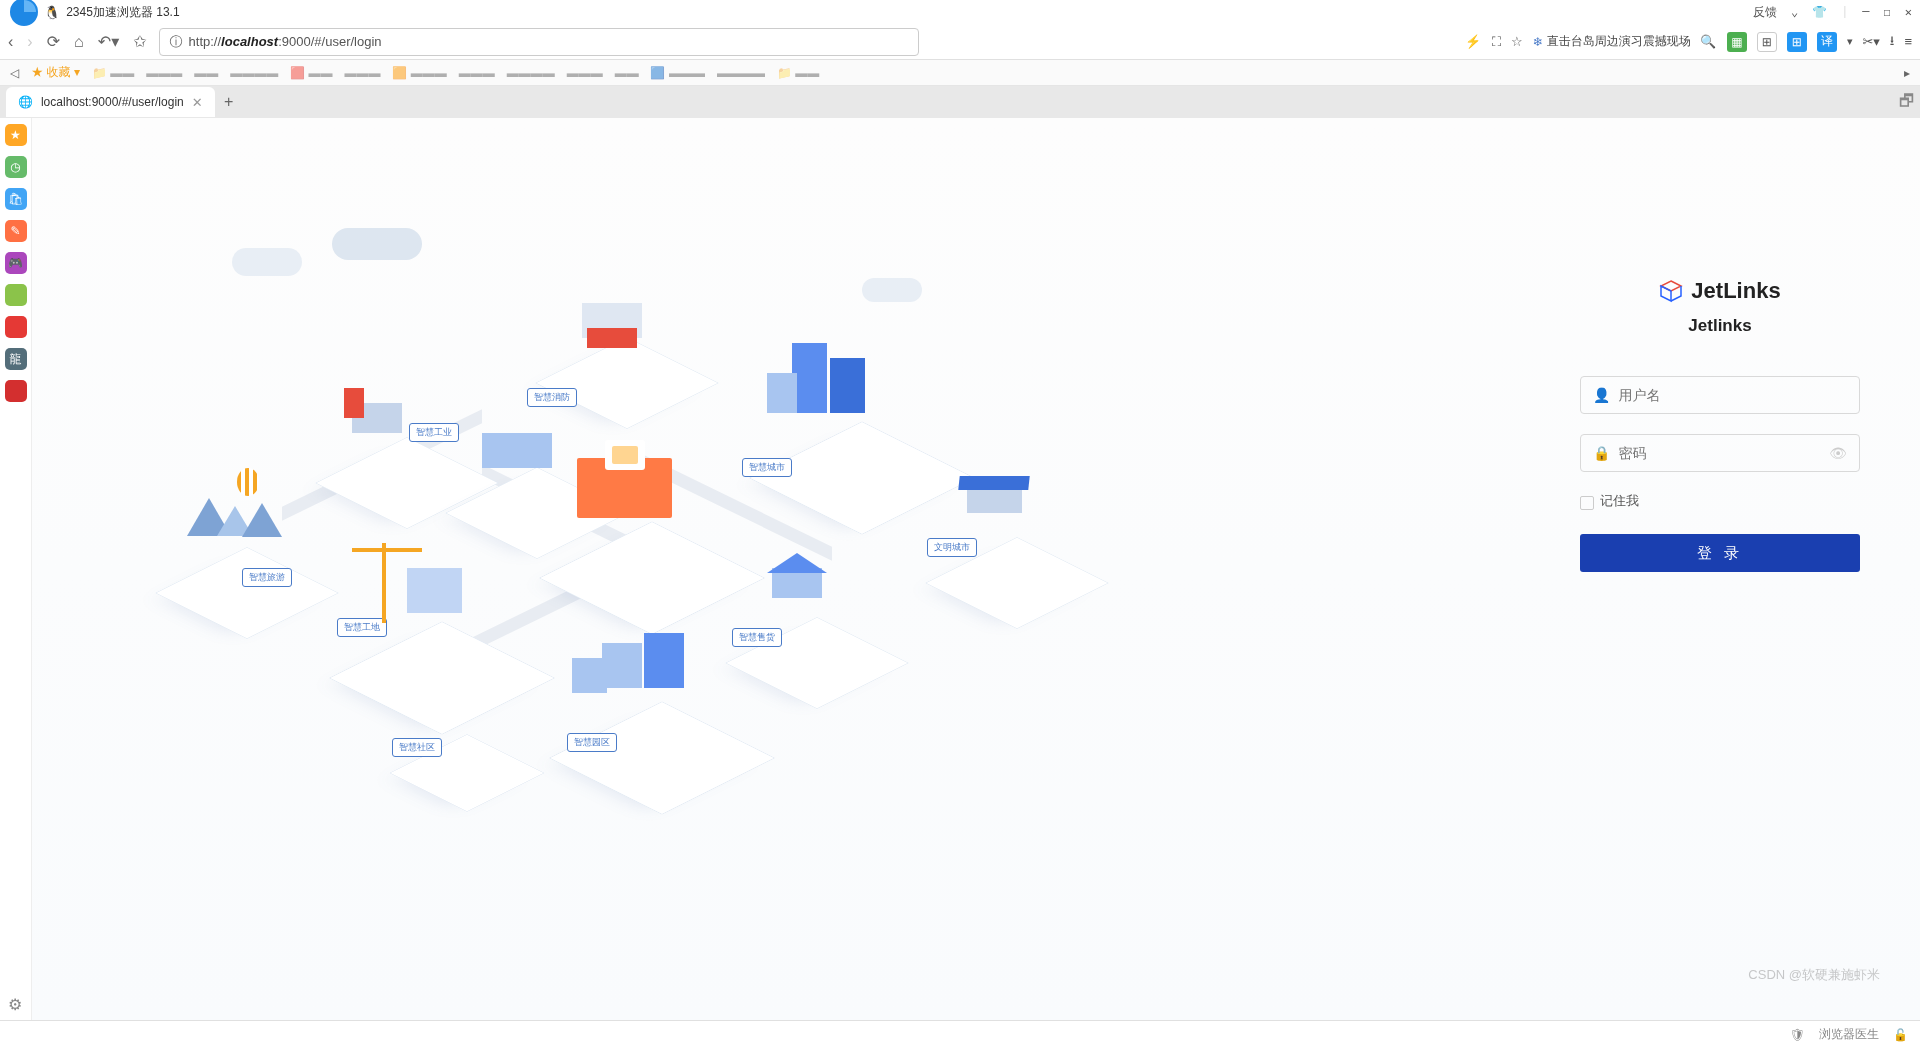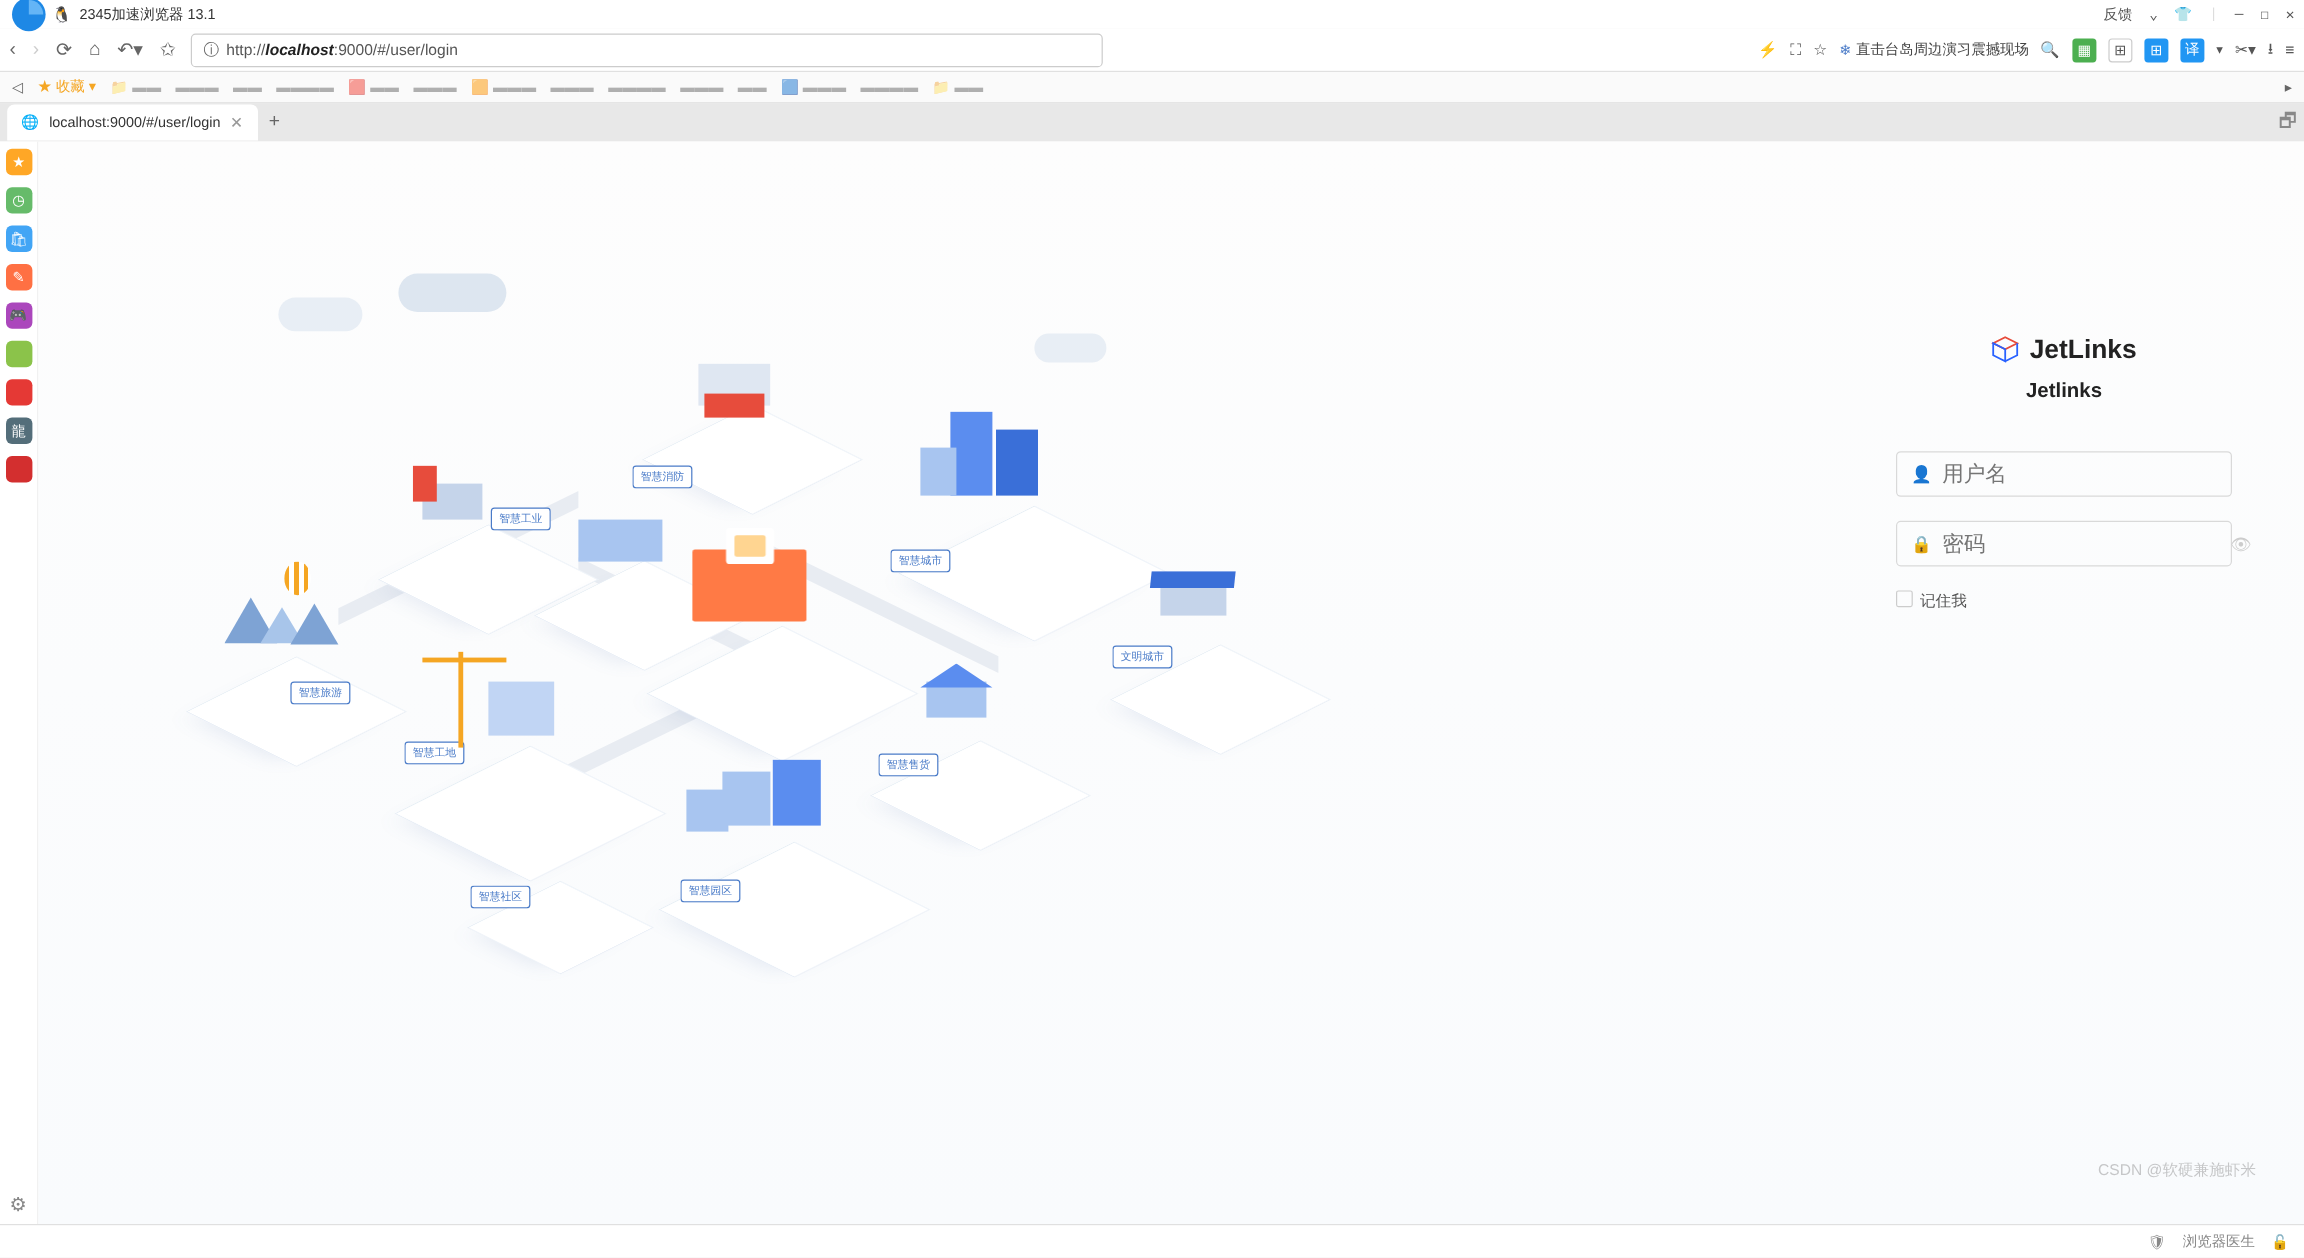--- a/index.html
+++ b/index.html
@@ -72,23 +72,23 @@
 .sign { position: absolute; background: #fff; border: 1px solid #4a7bc8; border-radius: 3px; padding: 2px 6px; font-size: 9px; color: #4a7bc8; white-space: nowrap; }
 
 
 .login-panel { width: 360px; padding: 40px 30px; display: flex; flex-direction: column; align-items: center; margin-right: 20px; margin-top: 120px; }
 .login-logo { display: flex; align-items: center; gap: 8px; margin-bottom: 12px; }
 .login-logo .cube { width: 24px; height: 24px; position: relative; }
 .login-logo .cube svg { width: 24px; height: 24px; }
 .login-logo .brand { font-size: 22px; font-weight: 600; color: #222; }
 .login-subtitle { font-size: 17px; font-weight: 600; color: #222; margin-bottom: 40px; }
 .form-field { width: 280px; height: 38px; border: 1px solid #d9d9d9; border-radius: 4px; display: flex; align-items: center; padding: 0 12px; margin-bottom: 20px; gap: 8px; color: #bbb; font-size: 14px; }
-.form-field input { border: none; outline: none; flex: 1; font-size: 18px; background: transparent; }
+.form-field input { border: none; outline: none; flex: 1; font-size: 14px; background: transparent; }
 .form-field .eye { margin-left: auto; color: #ccc; }
-.remember-row { width: 280px; display: flex; align-items: flex-start; gap: 6px; font-size: 13px; color: #555; margin-bottom: 24px; }
+.remember-row { width: 280px; display: flex; align-items: flex-end; gap: 6px; font-size: 13px; color: #555; margin-bottom: 24px; }
 .remember-row .checkbox { width: 14px; height: 14px; border: 1px solid #ccc; border-radius: 2px; }
 .login-btn { width: 280px; height: 38px; background: #1a3fb0; color: #fff; border: none; border-radius: 3px; font-size: 15px; letter-spacing: 4px; cursor: pointer; }
 
 
 .settings-gear { position: absolute; left: 8px; bottom: 34px; color: #888; font-size: 16px; }
 .status-bar { position: absolute; bottom: 0; left: 0; right: 0; height: 28px; background: #fff; border-top: 1px solid #e0e0e0; display: flex; align-items: center; padding: 0 12px; font-size: 12px; color: #888; }
 .status-bar .spacer { flex: 1; }
 .status-bar .right { display: flex; gap: 14px; align-items: center; }
 .watermark { position: absolute; right: 40px; bottom: 36px; font-size: 13px; color: rgba(120,120,120,0.4); }
 </style>
@@ -308,20 +308,21 @@
         <span>🔒</span>
         <input type="password" placeholder="密码" style="">
         <span class="eye">👁</span>
       </div>
 
       <div class="remember-row">
         <div class="checkbox"></div>
         <span>记住我</span>
       </div>
 
+      <button class="login-btn">登 录</button>
     </div>
 
     <div class="watermark">CSDN @软硬兼施虾米</div>
   </div>
 </div>
 
 <span class="settings-gear">⚙</span>
 
 <div class="status-bar">
   <div class="spacer"></div>

